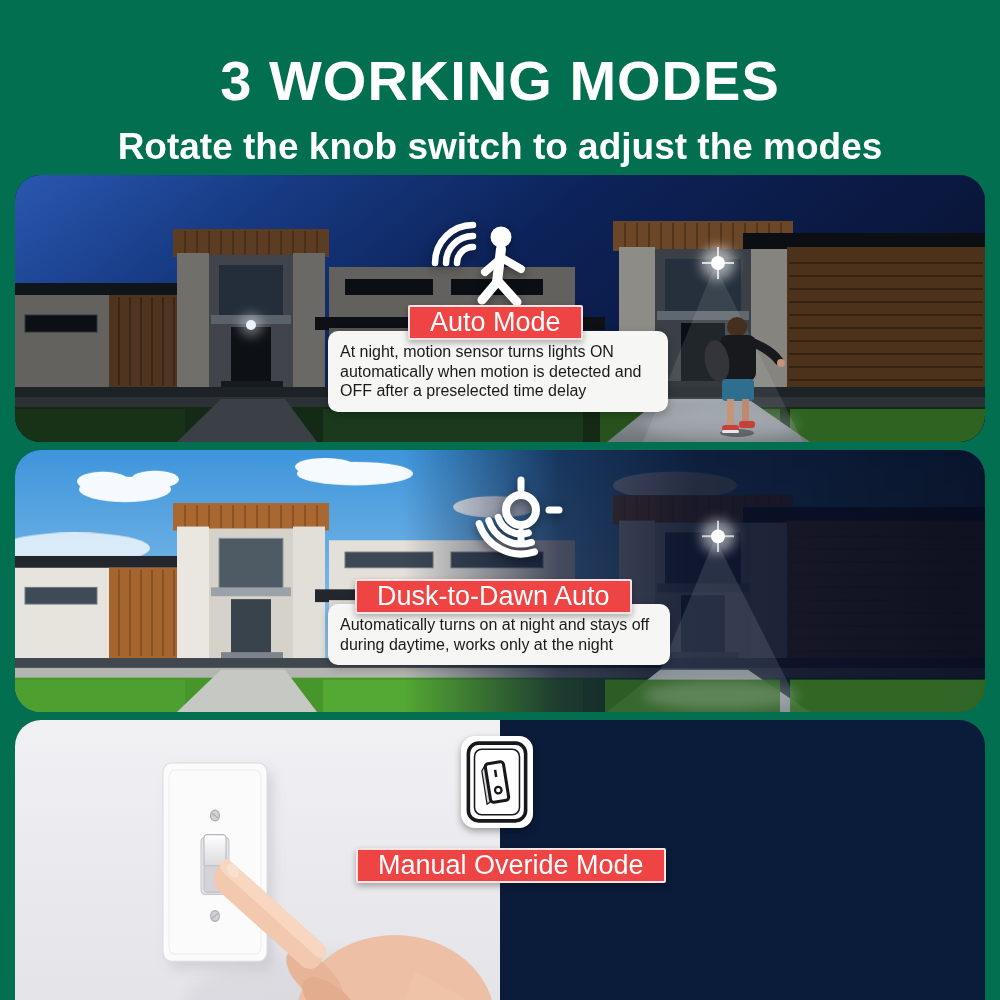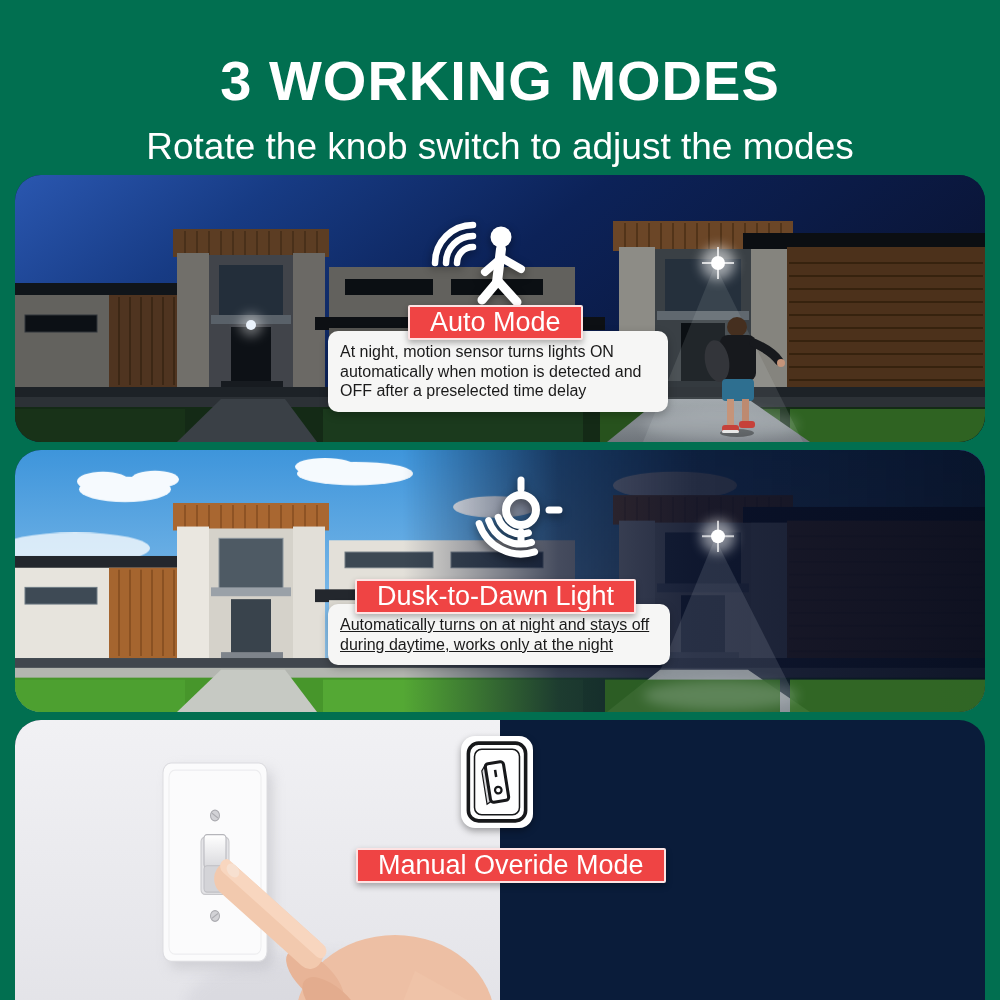--- a/index.html
+++ b/index.html
@@ -1,20 +1,20 @@
 <!DOCTYPE html>
 <html><head>
 <meta charset="utf-8">
 <style>
   html,body{margin:0;padding:0;background:#016F50;}
   .canvas{position:relative;width:1000px;height:1000px;background:#016F50;overflow:hidden;
           font-family:"Liberation Sans",sans-serif;}
   .hdr{position:absolute;top:36px;left:0;width:100%;text-align:center;color:#FFFFFF;}
   .hdr h1{margin:16px;font-size:56px;font-weight:bold;letter-spacing:1px;line-height:1.05;}
-  .hdr p{margin:6px 0 0 0;font-size:37px;font-weight:normal;line-height:1.1;}
+  .hdr p{margin:6px 0 0 0;font-size:37px;font-weight:bold;line-height:1.1;}
   .panel{position:absolute;left:15px;width:970px;border-radius:26px;overflow:hidden;background:#0A1C3A;}
   .p1{top:175px;height:267px;}
   .p2{top:450px;height:262px;}
   .p3{top:720px;height:319px;}
   .scene{position:absolute;left:0;top:0;width:100%;height:100%;display:block;}
   .half-left{position:absolute;left:0;top:0;width:485px;height:100%;}
   .half-right{position:absolute;left:485px;top:0;width:485px;height:100%;}
   .half-left svg,.half-right svg{width:100%;height:100%;display:block;}
   .mode-icon{position:absolute;filter:drop-shadow(0 3px 5px rgba(0,0,0,0.45));}
   .icon-motion{left:398px;top:36px;}
@@ -23,21 +23,21 @@
                border-radius:14px;box-shadow:0 3px 7px rgba(0,0,0,0.35);}
   .badge{position:absolute;background:#ef4444;border:2px solid rgba(255,255,255,0.85);
          border-radius:2px;color:#FFFFFF;font-size:27px;line-height:31px;padding:0 20px;
          box-shadow:0 3px 6px rgba(0,0,0,0.3);white-space:nowrap;z-index:3;}
   .b1{left:393px;top:130px;}
   .b2{left:340px;top:129px;}
   .b3{left:341px;top:128px;}
   .card{position:absolute;background:#F6F6F5;border-radius:10px;color:#1A1A1A;font-size:16px;
         line-height:1.23;padding:11px 12px;box-shadow:0 3px 8px rgba(0,0,0,0.25);z-index:2;}
   .c1{left:313px;top:156px;width:316px;}
-  .c2{left:313px;top:154px;width:318px;text-decoration:underline;}
+  .c2{left:313px;top:154px;width:318px;}
   .c3{left:315px;top:153px;width:316px;padding-top:26px;padding-bottom:17px;}
 </style>
 </head>
 <body>
 
 <svg width="0" height="0" style="position:absolute" aria-hidden="true">
   <defs>
     <linearGradient id="g-nsky" x1="0" y1="0" x2="1" y2="0.35">
       <stop offset="0" stop-color="#2A57B0"></stop>
         <stop offset="0.25" stop-color="#173B84"></stop>
@@ -254,21 +254,21 @@
         <line x1="66" y1="6" x2="66" y2="15"></line>
         <line x1="94" y1="36" x2="104" y2="36"></line>
         <line x1="66" y1="58" x2="66" y2="68"></line>
       </g>
       <g stroke="#FFFFFF" stroke-width="7" fill="none" stroke-linecap="round" transform="rotate(-18 66 36)">
         <path d="M42,36A24,24 0 0 0 66,60"></path>
         <path d="M32,36A34,34 0 0 0 66,70"></path>
         <path d="M22,36A44,44 0 0 0 66,80"></path>
       </g>
     </svg>
-    <div class="badge b2">Dusk-to-Dawn Light</div>
+    <div class="badge b2">Dusk-to-Dawn Auto</div>
     <div class="card c2">Automatically turns on at night and stays off during daytime, works only at the night</div>
   </section>
 
   <section class="panel p3">
     <div class="half-left">
       <svg viewBox="0 0 485 267" preserveAspectRatio="none">
         <rect width="485" height="267" fill="url(#g-wall)"></rect>
         <ellipse cx="300" cy="240" rx="130" ry="45" fill="#C9C9D2" opacity="0.35" filter="url(#f-b6)"></ellipse>
         <rect x="154" y="42" width="104" height="166" rx="8" fill="#B9B9BF" opacity="0.5" filter="url(#f-b6)"></rect>
         <rect x="148" y="36" width="104" height="166" rx="8" fill="#FBFBFC" stroke="#DCDCE0"></rect>

